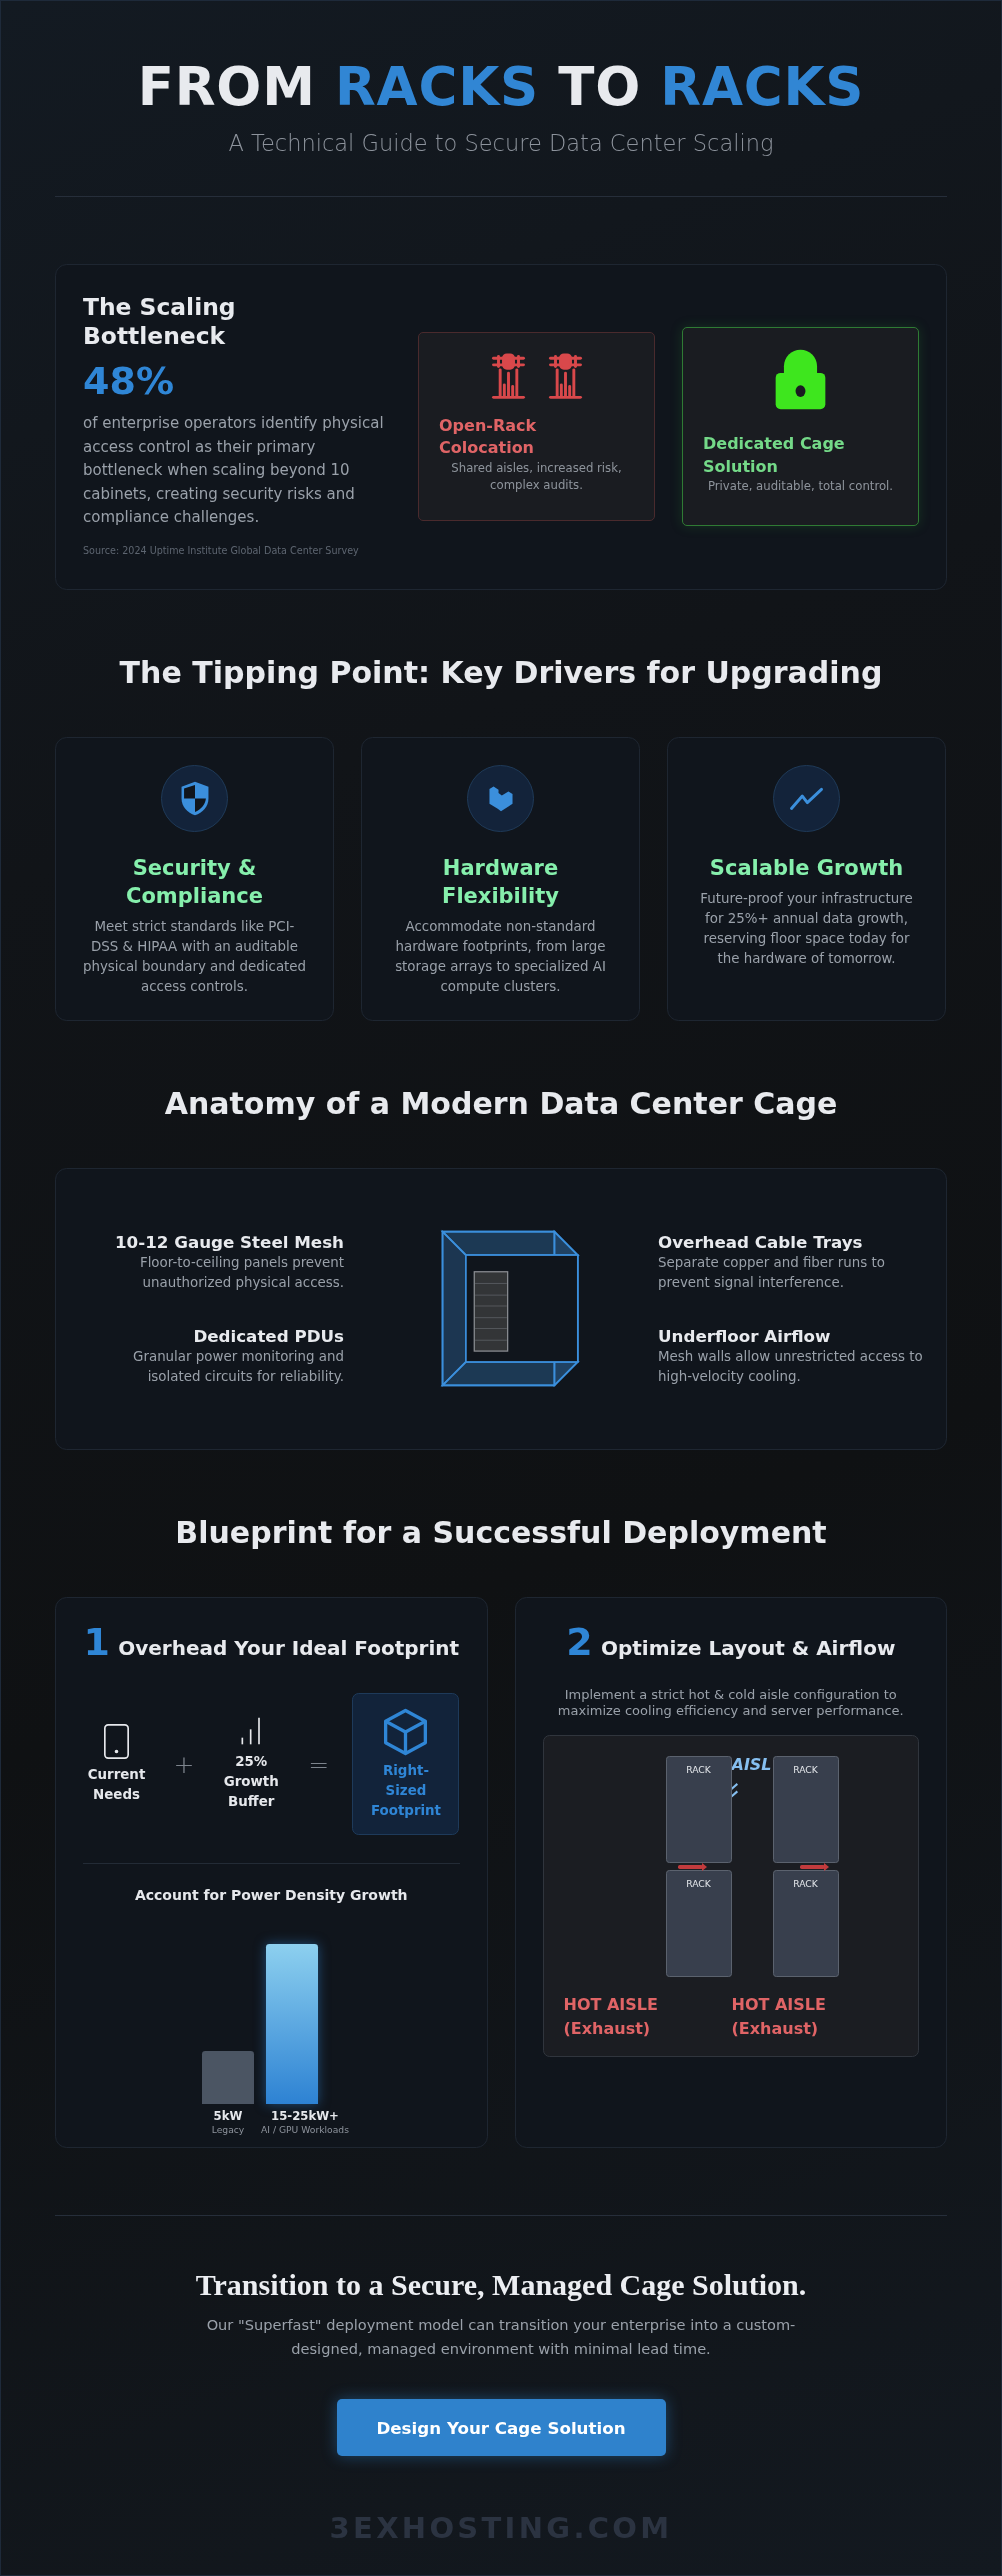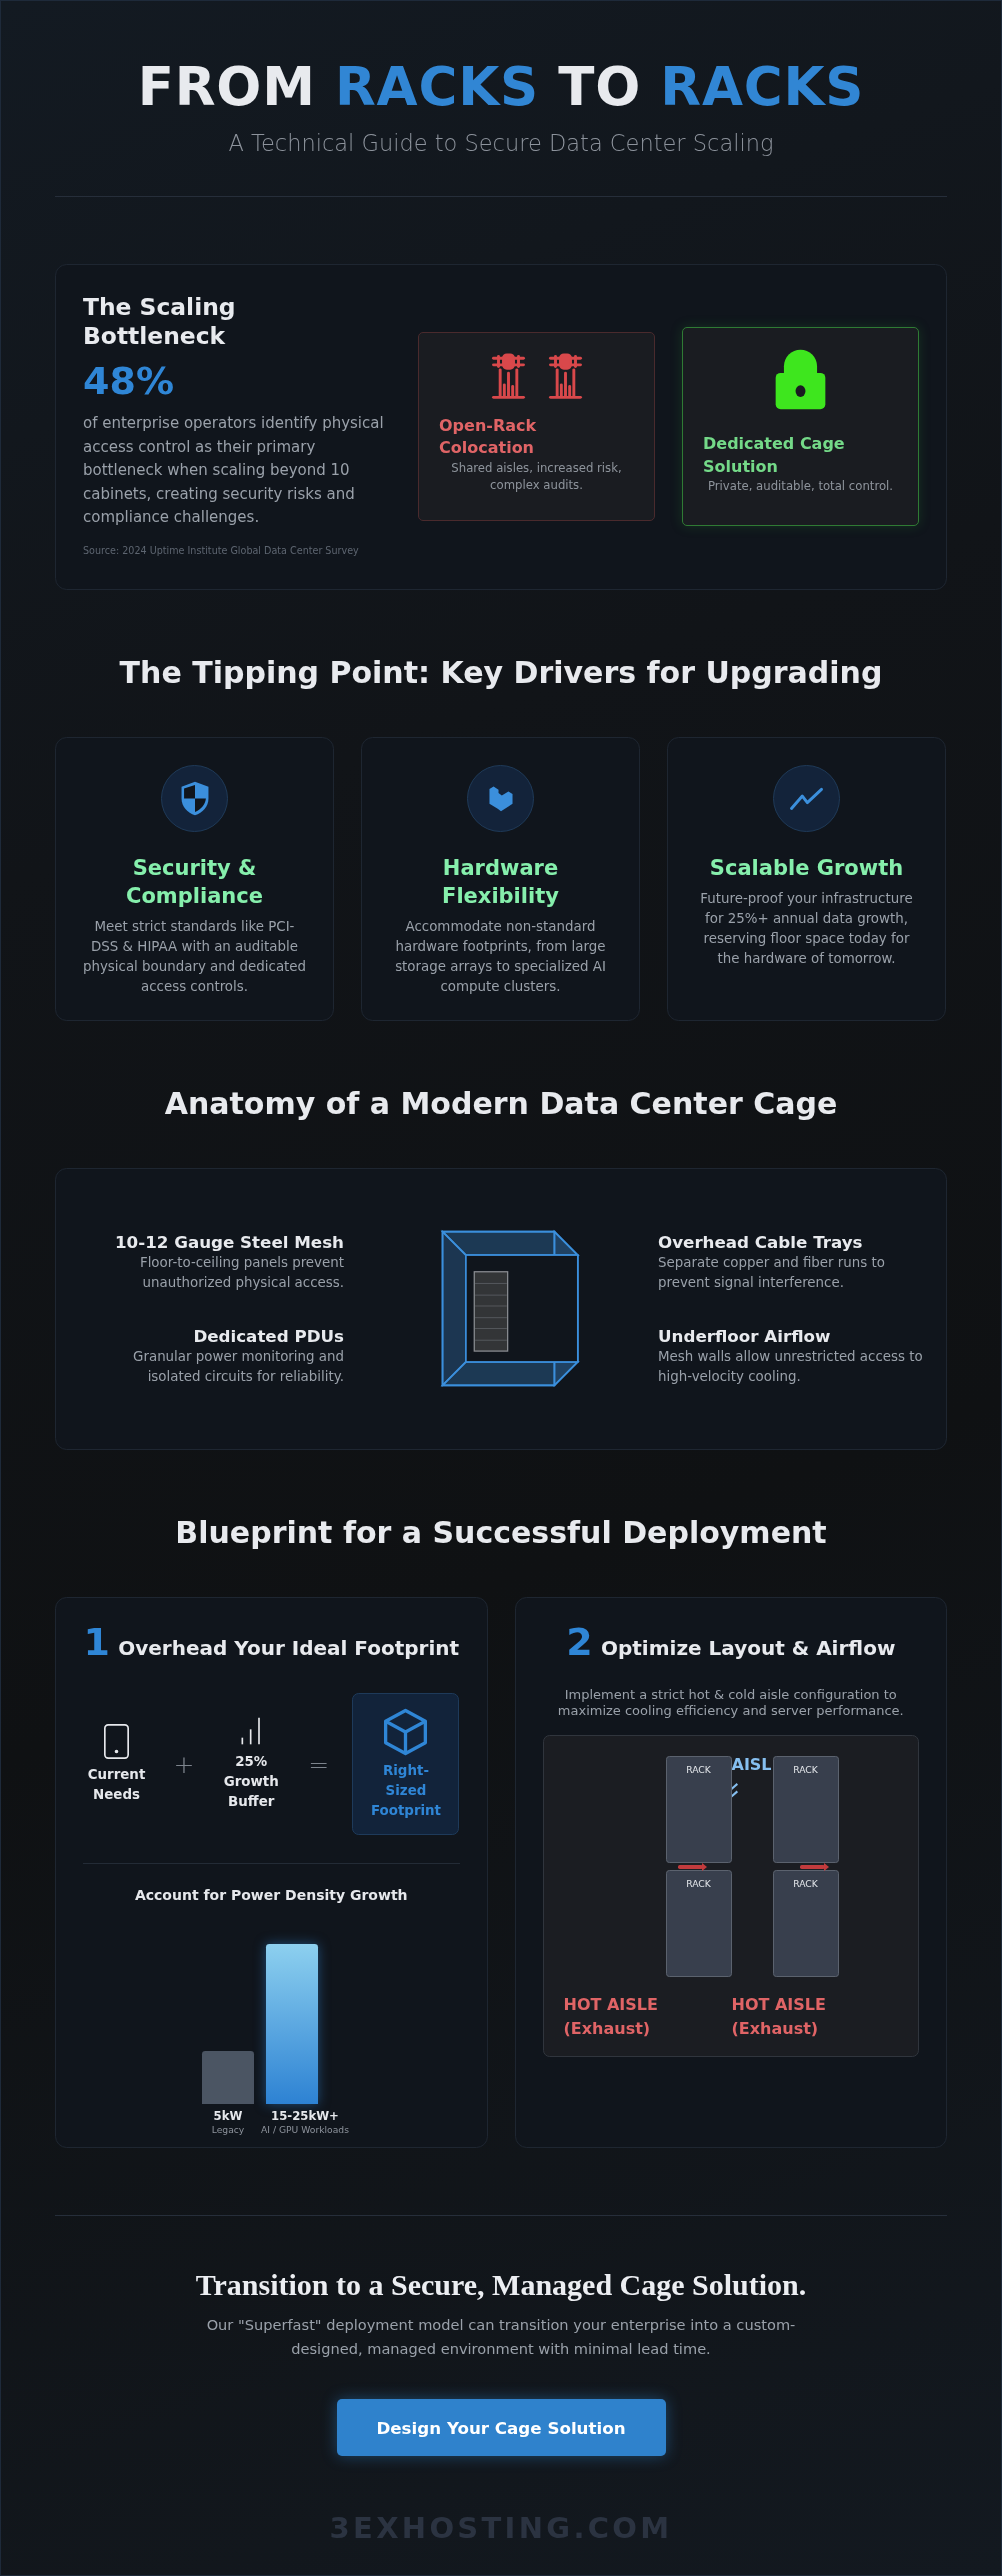--- a/index.html
+++ b/index.html
@@ -76,21 +76,21 @@
   .bar.ai { left: 183px; background: linear-gradient(180deg, #8dd0ef 0%, #2d82d3 100%); box-shadow: 0 0 11.7px rgba(47,134,214,0.5); }
   .bar-labels { position: relative; height: 42px; margin-top: 5px; }
   .bl { position: absolute; text-align: center; }
   .bl .v { font-size: 11.7px; font-weight: 700; color: #e6e8ec; line-height: 15px; }
   .bl .s { font-size: 9.2px; color: #8d939c; line-height: 12.5px; }
 
   .bp-intro { text-align: center; font-size: 13px; line-height: 16px; color: #9aa1aa; margin-top: 23.4px; }
   .aisle-box { position: relative; margin-top: 16.7px; height: 322px; background: #1b1d22; border: 0.8px solid #30353d; border-radius: 6.7px; }
   .rack { position: absolute; width: 66px; height: 107px; background: #383f4d; border: 0.8px solid #5b626e; border-radius: 3.3px; text-align: center; font-size: 9.2px; color: #e3e6ea; padding-top: 6.7px; }
   .hot { position: absolute; font-size: 16px; font-weight: 700; color: #e06466; line-height: 23.4px; }
-  .cold { position: absolute; font-size: 16px; font-weight: 700; color: #86bff0; }
+  .cold { position: absolute; font-size: 16px; font-weight: 700; color: #86bff0; font-style: italic; }
   .arrow { position: absolute; height: 3.3px; width: 25px; background: #c23b3d; border-radius: 1.7px; }
   .arrow::after { content: ""; position: absolute; right: -4.2px; top: -2.5px; border-left: 5.8px solid #c23b3d; border-top: 4.2px solid transparent; border-bottom: 4.2px solid transparent; }
   .bp-foot { text-align: center; font-size: 11.7px; line-height: 17.5px; color: #8e949c; margin-top: 18.4px; }
 
   
   .hr2 { height: 0.8px; background: #262e3a; margin-top: 67px; }
   .cta-title { text-align: center; font-size: 30px; font-weight: 700; margin-top: 52px; color: #eceef2; font-family: Liberation Serif, serif; }
   .cta-sub { text-align: center; font-size: 14.6px; line-height: 24px; color: #9aa1aa; margin: 11.7px auto 0; width: 635px; }
   .cta-btn { display: block; margin: 38px auto 0; width: 329px; height: 57px; background: #2f82cc; border: none; border-radius: 5px; color: #fff; font-family: "DejaVu Sans", sans-serif; font-weight: 700; font-size: 16.7px; box-shadow: 0 0 15px rgba(47,130,204,0.45); cursor: pointer; }
   .footer-brand { text-align: center; font-size: 29px; font-weight: 700; letter-spacing: 3.3px; color: #2b3341; margin-top: 55px; }

